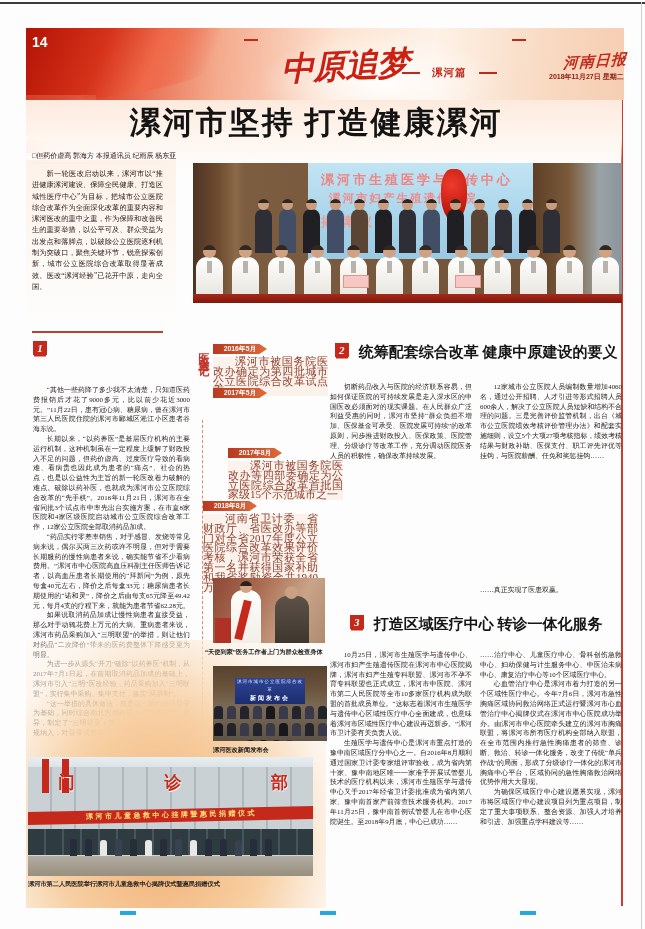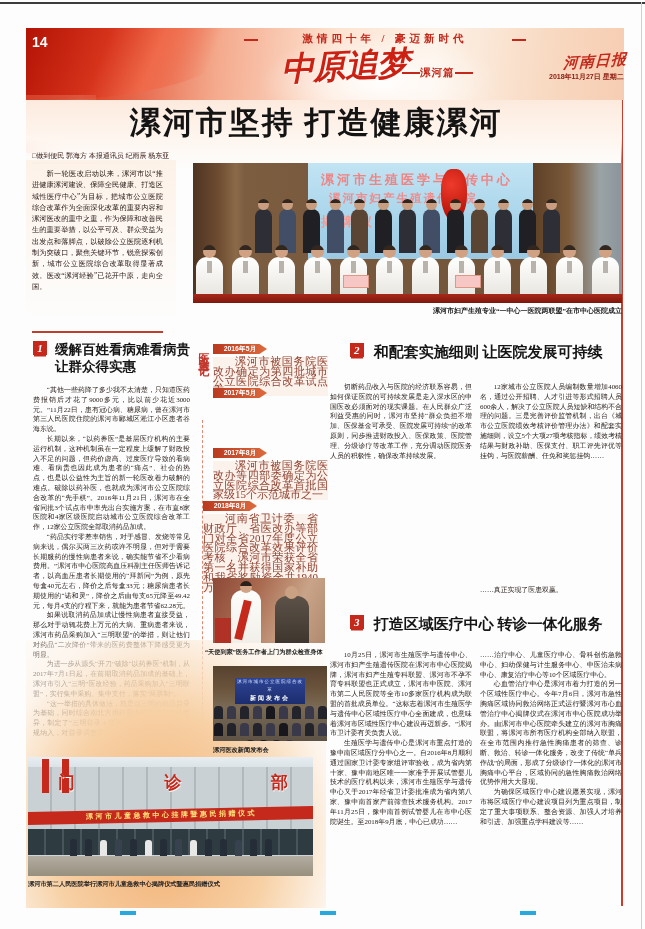--- a/index.html
+++ b/index.html
@@ -21,21 +21,21 @@
     border-radius:0 0 90% 0/0 0 100% 0;}
   .flag-tail{left:26px;top:95px;width:70px;height:58px;
     background:linear-gradient(135deg,rgba(233,92,62,.55) 0%,rgba(248,190,165,.25) 45%,rgba(255,255,255,0) 70%);}
   .page-num{left:32px;top:34px;font-family:"Liberation Sans",sans-serif;font-size:14px;font-weight:bold;color:#fff;}
   .slogan{left:262px;top:32px;width:246px;text-align:center;font-size:10.5px;font-weight:bold;
     color:#c3281b;letter-spacing:4px;white-space:nowrap;}
   .slogan-dash{top:39px;width:14px;height:1.5px;background:#c3281b;}
   .series-title{left:281px;top:44px;width:132px;font-size:33px;font-weight:bold;font-style:italic;
     color:#cc2012;letter-spacing:-1px;transform:rotate(-3deg);white-space:nowrap;
     text-shadow:1px 1px 0 rgba(255,255,255,.6);}
-  .series-sub-wrap{left:402px;top:66px;display:flex;align-items:center;gap:0;}
+  .series-sub-wrap{left:402px;top:66px;display:flex;align-items:center;gap:12px;}
   .series-sub-line{width:18px;height:1.5px;background:#c3281b;}
   .series-sub{font-size:10.5px;font-weight:bold;color:#c3281b;letter-spacing:1px;}
   .paper-logo{left:563px;top:52px;font-size:15px;font-weight:bold;font-style:italic;color:#c5291c;
     transform:rotate(-4deg) skewX(-6deg);letter-spacing:1px;white-space:nowrap;}
   .paper-date{left:549px;top:72px;font-size:7px;font-weight:bold;color:#8c1a0e;white-space:nowrap;
     font-family:"Liberation Sans",sans-serif;}
   
   .top-tint{left:26px;top:100px;width:596px;height:70px;
     background:linear-gradient(180deg,#fdeade 0%,#fef6ef 55%,rgba(255,255,255,0) 100%);}
   .headline{left:26px;top:102px;width:580px;text-align:center;font-size:31px;font-weight:900;
@@ -168,35 +168,34 @@
   <div class="abs red-rule-right"></div>
   <div class="abs print-mark" style="left:120px;top:911px;"></div>
   <div class="abs print-mark" style="left:320px;top:911px;"></div>
   <div class="abs print-mark" style="left:520px;top:911px;"></div>
 
   <div class="abs banner"></div>
   <div class="abs banner-glow"></div>
   <div class="abs flag"></div>
   <div class="abs flag-tail"></div>
   <div class="abs page-num">14</div>
-  <div class="abs slogan">激情四十年 / 豪迈新时代</div>
   <div class="abs slogan-dash" style="left:244px;"></div>
   <div class="abs slogan-dash" style="left:512px;"></div>
   <div class="abs series-title">中原追梦</div>
   <div class="abs series-sub-wrap">
     <span class="series-sub-line"></span>
     <span class="series-sub">漯河篇</span>
     <span class="series-sub-line"></span>
   </div>
   <div class="abs paper-logo">河南日报</div>
   <div class="abs paper-date">2018年11月27日 星期二</div>
 
   <div class="abs top-tint"></div>
   <div class="abs headline">漯河市坚持  打造健康漯河</div>
-  <div class="abs byline">□做到便民 郭海方 本报通讯员 纪雨辰 杨东亚</div>
+  <div class="abs byline">□但药价虚高 郭海方 本报通讯员 纪雨辰 杨东亚</div>
   <div class="abs byline-rule"></div>
 
   <div class="abs left-tint"></div>
   <div class="abs intro">
     <p>新一轮医改启动以来，漯河市以“推进健康漯河建设、保障全民健康、打造区域性医疗中心”为目标，把城市公立医院综合改革作为全面深化改革的重要内容和漯河医改的重中之重，作为保障和改善民生的重要举措，以公平可及、群众受益为出发点和落脚点，以破除公立医院逐利机制为突破口，聚焦关键环节，锐意探索创新，城市公立医院综合改革取得显著成效。医改“漯河经验”已花开中原，走向全国。</p>
   </div>
   <div class="abs intro-rule"></div>
 
   <div class="abs main-photo">
     <div class="abs mp-blue"></div>
@@ -231,49 +230,44 @@
         <div class="fp"></div>
         <div class="fp"></div>
         <div class="fp"></div>
         <div class="fp"></div>
         <div class="fp"></div>
       </div>
     <div class="abs name-card" style="left:150px;"></div>
     <div class="abs name-card" style="left:262px;"></div>
     <div class="abs carpet"></div>
   </div>
-  <div class="abs main-caption">漯河市妇产生殖专业“一中心一医院两联盟”在市中心医院成立</div>
 
   <div class="abs s1-head">
     <div class="sec-badge">1</div>
-    <div class="sec-title s1-title">
-      <div>缓解百姓看病难看病贵</div>
-      <div>让群众得实惠</div>
-    </div>
   </div>
   <div class="abs col s1-col">
     <p>“其他一些药降了多少我不太清楚，只知道医药费报销后才花了9000多元，比以前少花近3000元。”11月22日，患有冠心病、糖尿病，曾在漯河市第三人民医院住院的漯河市郾城区淞江小区患者谷海东说。</p>
     <p>长期以来，“以药养医”是基层医疗机构的主要运行机制，这种机制虽在一定程度上缓解了财政投入不足的问题，但药价虚高、过度医疗导致的看病难、看病贵也因此成为患者的“痛点”、社会的热点，也是以公益性为主旨的新一轮医改着力破解的难点。破除以药补医，也就成为漯河市公立医院综合改革的“先手棋”。2016年11月21日，漯河市在全省同批3个试点市中率先出台实施方案，在市直8家医院和4家区级医院启动城市公立医院综合改革工作，12家公立医院全部取消药品加成。</p>
     <p>“药品实行零差率销售，对于感冒、发烧等常见病来说，偶尔买两三次药或许不明显，但对于需要长期服药的慢性病患者来说，确实能节省不少看病费用。”漯河市中心医院高血压科副主任医师告诉记者，以高血压患者长期使用的“拜新同”为例，原先每盒40元左右，降价之后每盒33元；糖尿病患者长期使用的“诺和灵”，降价之后由每支65元降至49.42元，每月4支的疗程下来，就能为患者节省62.28元。</p>
     <p>如果说取消药品加成让慢性病患者直接受益，那么对于动辄花费上万元的大病、重病患者来说，漯河市药品采购加入“三明联盟”的举措，则让他们对药品“二次降价”带来的医药费整体下降感受更为明显。</p>
     <p>为进一步从源头“开刀”破除“以药养医”机制，从2017年7月1日起，在前期取消药品加成的基础上，漯河市引入“三明”医改经验，药品采购加入“三明联盟”，实行集中采购、集中支付，落实“两票制”。</p>
     <p>“这一举措的具体做法，就是以三明的药品目录为基础，同时综合南北方用药需求和医保报销的差异，制定了“三明目录＋增补目录”，共有2834个品规纳入，对目录调整部分，药品执行三明价格，不同类别分别实行议价、带量采购，这就让取消药品加成之后的药价又实现了再次降价。”漯河市医改办有关负责人介绍。</p>
 
   </div>
 
   <div class="abs tl-label">医改大事记</div>
   <div class="abs tl-dash"></div>
   <div class="abs" style="left:213px;top:344px;">
     <div class="tl-item-tag">2016年5月</div>
     <div class="tl-item-text" style="margin-top:3px;">漯河市被国务院医改办确定为第四批城市公立医院综合改革试点市</div>
   </div>
   <div class="abs" style="left:213px;top:388px;">
     <div class="tl-item-tag">2017年5月</div>
   </div>
-  <div class="abs" style="left:213px;top:448px;">
+  <div class="abs" style="left:228px;top:448px;">
     <div class="tl-item-tag">2017年8月</div>
     <div class="tl-item-text" style="margin-top:3px;">漯河市被国务院医改办等四部委确定为公立医院综合改革首批国家级15个示范城市之一</div>
   </div>
   <div class="abs" style="left:203px;top:501px;">
     <div class="tl-item-tag">2018年8月</div>
     <div class="tl-item-text" style="margin-top:3px;">河南省卫计委、省财政厅、省医改办等部门对全省2017年度公立医院综合改革效果评价考核，漯河市荣获全省第一名并获得国家补助和我省奖励资金共1940万元</div>
   </div>
 
   <div class="abs warm-glow"></div>
 
@@ -312,21 +306,21 @@
         <div class="ap"></div>
         <div class="ap"></div>
         <div class="ap"></div>
         <div class="ap"></div>
       </div>
   </div>
   <div class="abs small-caption" style="left:213px;top:746px;">漯河医改新闻发布会</div>
 
   <div class="abs s2-head">
     <div class="sec-badge">2</div>
-    <div class="sec-title s23-title">和配套实施细则 让医院发展可持续</div>
+    <div class="sec-title s23-title">统筹配套综合改革 健康中原建设的要义</div>
   </div>
   <div class="abs col s2-col1">
     <p>切断药品收入与医院的经济联系容易，但如何保证医院的可持续发展是走入深水区的中国医改必须面对的现实课题。在人民群众广泛利益受惠的同时，漯河市坚持“群众负担不增加、医保基金可承受、医院发展可持续”的改革原则，同步推进财政投入、医保政策、医院管理、分级诊疗等改革工作，充分调动医院医务人员的积极性，确保改革持续发展。</p>
   </div>
   <div class="abs col s2-col2">
     <p>12家城市公立医院人员编制数量增加4060名，通过公开招聘、人才引进等形式招聘人员600余人，解决了公立医院人员短缺和结构不合理的问题。三是完善评价监管机制，出台《城市公立医院绩效考核评价管理办法》和配套实施细则，设立5个大项27项考核指标，绩效考核结果与财政补助、医保支付、职工评先评优等挂钩，与医院薪酬、任免和奖惩挂钩……</p>
     <p class="tail">……真正实现了医患双赢。</p>
   </div>
 
   <div class="abs s3-head">

